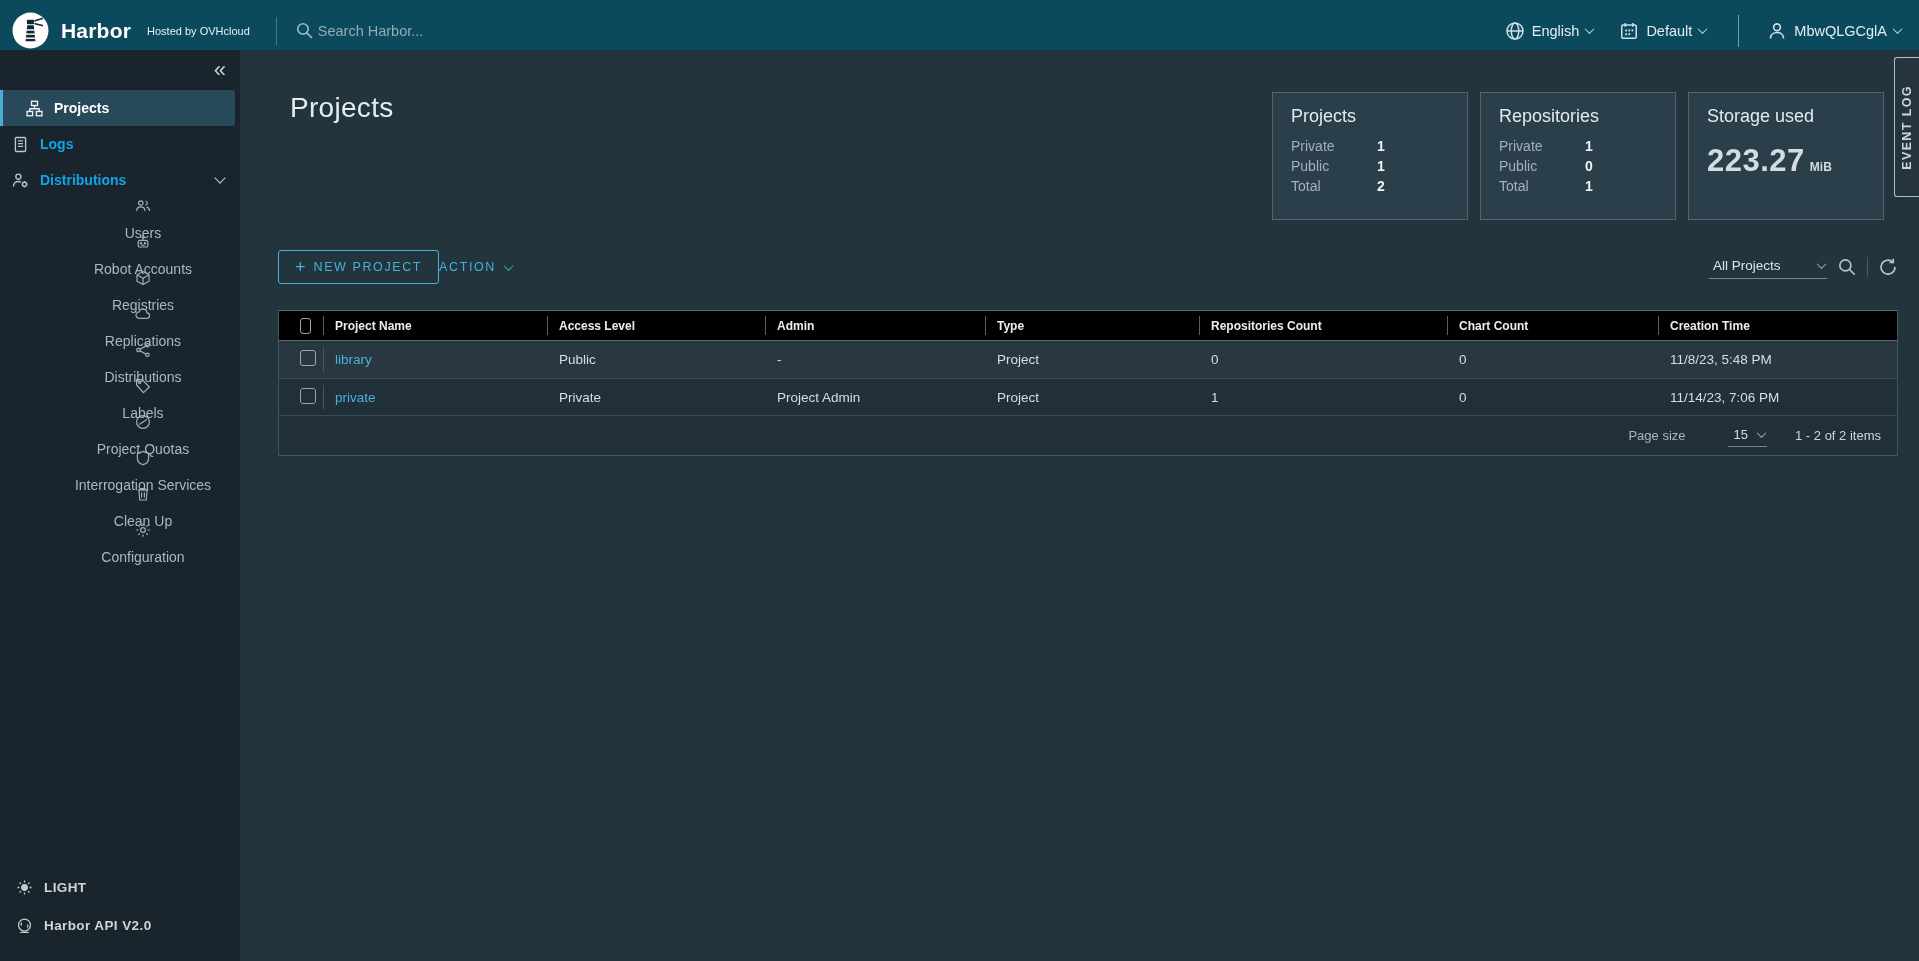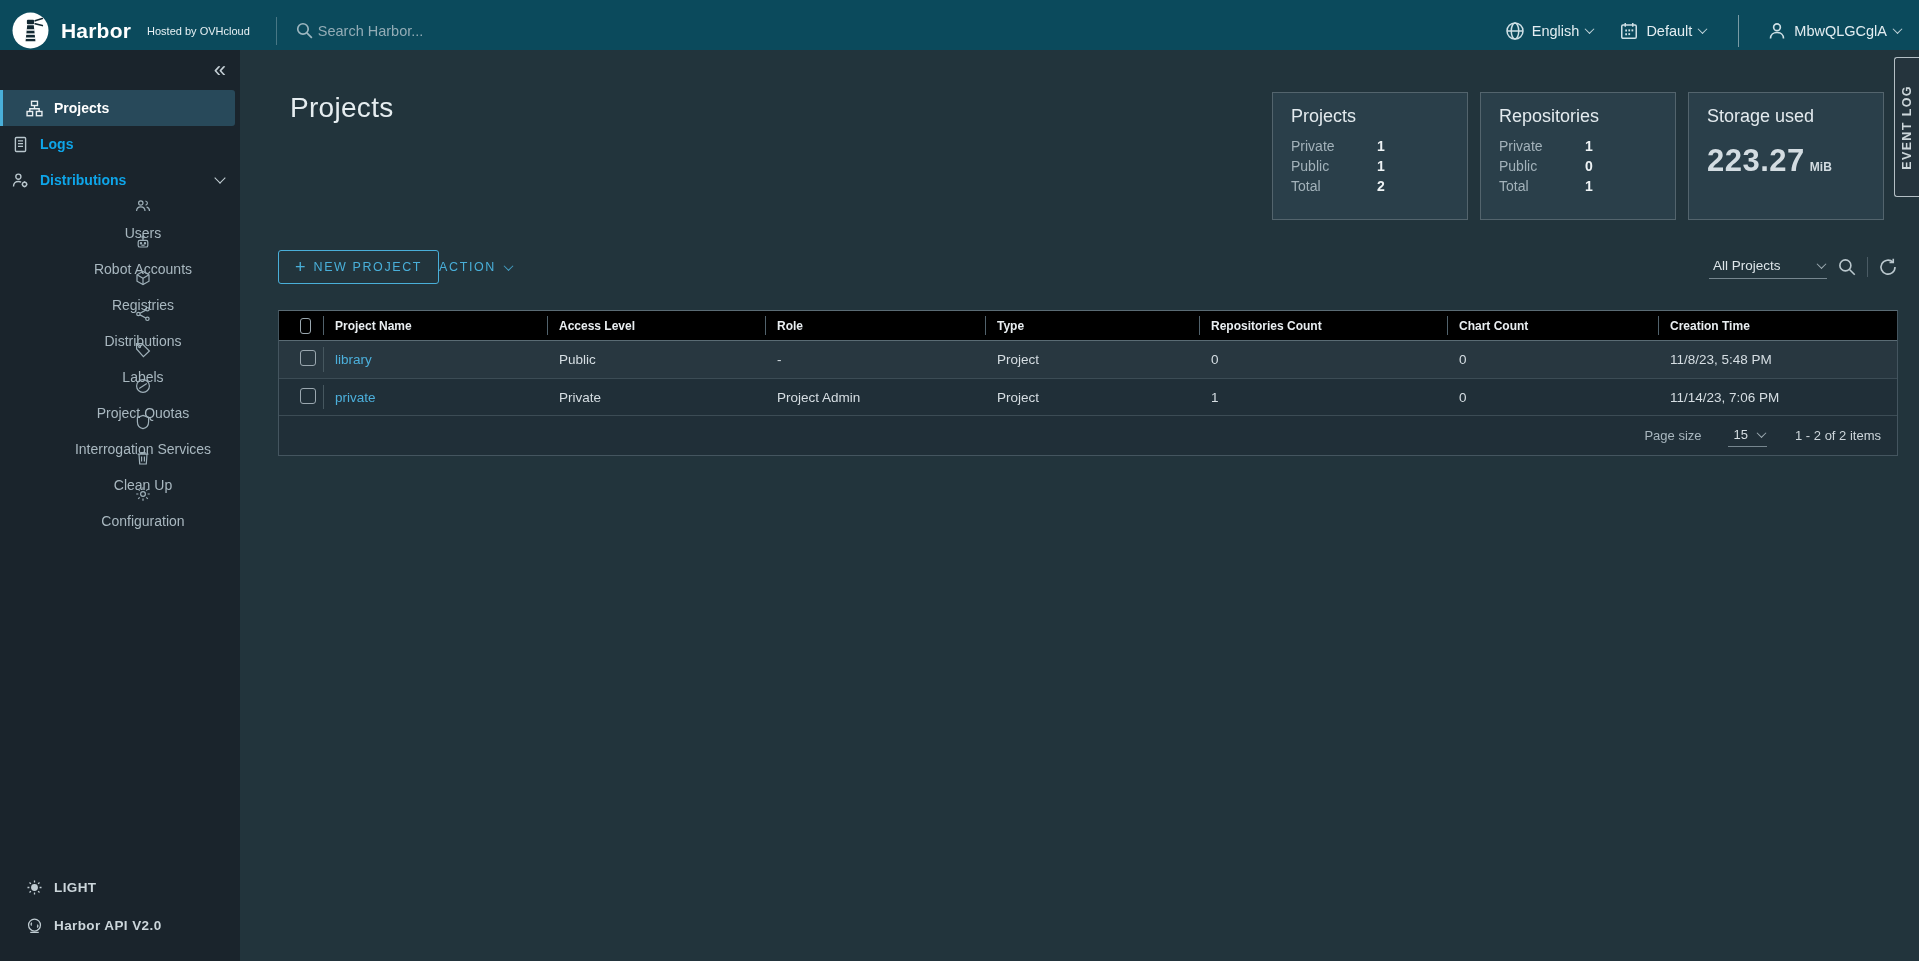--- a/index.html
+++ b/index.html
@@ -51,21 +51,21 @@
     border-radius:0 3px 3px 0; margin-right:5px; color:#fff;
   }
   .nav-item.active .icon { color:#e9eef1; }
   .nav-item .nav-chev { position:absolute; right:16px; width:8px; height:8px; border-right:1.7px solid #c3ced4; border-bottom:1.7px solid #c3ced4; transform:rotate(45deg); top:12px; }
   .nav-sub {
     display:flex; align-items:center; height:36px; padding-left:46px; gap:11px;
     font-size:14px; font-weight:400; color:#a9b8c0; cursor:pointer;flex-direction:column;
   }
   .nav-sub .icon { width:16px; height:16px; color:#9fb0b9; }
   .sidebar-spacer { flex:1; }
-  .side-foot { display:flex; align-items:center; height:36px; padding-left:26px; gap:11px; font-size:13.5px; font-weight:700; color:#ccd6db; letter-spacing:.4px; cursor:pointer; margin-bottom:2px; }
+  .side-foot { display:flex; align-items:center; height:36px; padding-left:16px; gap:11px; font-size:13.5px; font-weight:700; color:#ccd6db; letter-spacing:.4px; cursor:pointer; margin-bottom:2px; }
   .side-foot .icon { width:17px; height:17px; color:#c0ccd2; }
   .side-foot:last-child { margin-bottom:18px; }
 
   
   .content { flex:1; padding:0 21px 0 38px; position:relative; }
   .page-head { display:flex; justify-content:space-between; align-items:flex-start; padding-top:42px; }
   .page-title { font-size:28px; font-weight:300; color:#e6edf0; margin-left:12px; letter-spacing:.3px; }
   .cards { display:flex; gap:12px; margin-right:14px; }
   .card {
     width:196px; height:128px; background:#2a3f4a; border:1px solid #53646d;
@@ -114,21 +114,21 @@
   .dg-body-row.alt2 { background:#202f38; border-top:1px solid #3c4c55; }
   .dg-body-row .name-cell { position:relative; height:100%; display:flex; align-items:center; }
   .dg-body-row .name-cell::before { content:""; position:absolute; left:0; top:6px; bottom:6px; width:1px; background:#46575f; }
   .link { color:#4cb0dc; cursor:pointer; }
   .cb {
     width:16px; height:16px; border:1px solid #9aa7af; border-radius:3px; display:inline-block;
     cursor:pointer; margin-left:9px;
   }
   .dg-foot { height:40px; border-top:1px solid #3c4c55; background:#202f38; display:flex; align-items:center; justify-content:flex-end; padding-right:16px; font-size:13px; color:#c9d3d8; gap:28px; }
   .pagesize { display:flex; align-items:center; gap:26px; color:#a8b6be; }
-  .pagesize-select { display:flex; align-items:center; gap:10px; border-bottom:1px solid #76868f; padding:2px 2px 4px 6px; color:#d6dee3; cursor:pointer; }
+  .pagesize-select { display:flex; align-items:center; gap:10px; border-bottom:1px solid #76868f; padding:2px 2px 4px 6px; color:#d6dee3; cursor:pointer;margin-left:16px; }
   .pagesize-select .chev { border-color:#b3c0c7; }
   .items-range { color:#cdd6db; }
 
   
   .event-log {
     position:absolute; top:57px; right:0; width:25px; height:140px;
     background:#25343d; border:1px solid #b4bfc5; border-right:none; border-radius:3px 0 0 3px;
     display:flex; align-items:center; justify-content:center; cursor:pointer; z-index:6;
   }
   .event-log span {
@@ -284,20 +284,28 @@
     <div class="nav-sub">
       <span class="icon">
         <svg viewBox="0 0 16 16" fill="none" stroke="currentColor" stroke-width="1.2">
           <path d="M8 1.4l6 3.4v6.4L8 14.6 2 11.2V4.8z"></path>
           <path d="M2 4.8l6 3.4 6-3.4M8 8.2v6.4"></path>
         </svg>
       </span>
       <span>Registries</span>
     </div>
 
+    <div class="nav-sub">
+      <span class="icon">
+        <svg viewBox="0 0 16 16" fill="none" stroke="currentColor" stroke-width="1.2">
+          <path d="M4.4 12.4h7.2a2.8 2.8 0 0 0 .4-5.6 4 4 0 0 0-7.8-1A2.9 2.9 0 0 0 4.4 12.4z"></path>
+        </svg>
+      </span>
+      <span>Replications</span>
+    </div>
 
     <div class="nav-sub">
       <span class="icon">
         <svg viewBox="0 0 16 16" fill="none" stroke="currentColor" stroke-width="1.2">
           <circle cx="12.4" cy="3.2" r="1.7"></circle>
             <circle cx="3.4" cy="8" r="1.7"></circle>
             <circle cx="12.4" cy="12.8" r="1.7"></circle>
           <path d="M5 7.2l5.8-3.1M5 8.9l5.8 3.1"></path>
         </svg>
       </span>
@@ -448,21 +456,21 @@
       </div>
     </div>
 
     <div class="datagrid">
       <div class="dg-row dg-head">
         <div class="dg-cell">
             <span class="cb"></span>
           </div>
         <div class="dg-cell sep">Project Name</div>
         <div class="dg-cell sep">Access Level</div>
-        <div class="dg-cell sep">Role</div>
+        <div class="dg-cell sep">Admin</div>
         <div class="dg-cell sep">Type</div>
         <div class="dg-cell sep">Repositories Count</div>
         <div class="dg-cell sep">Chart Count</div>
         <div class="dg-cell sep">Creation Time</div>
       </div>
 
       <div class="dg-row dg-body-row alt1">
         <div class="dg-cell"><span class="cb"></span></div>
         <div class="dg-cell name-cell">
             <span class="link">library</span>

